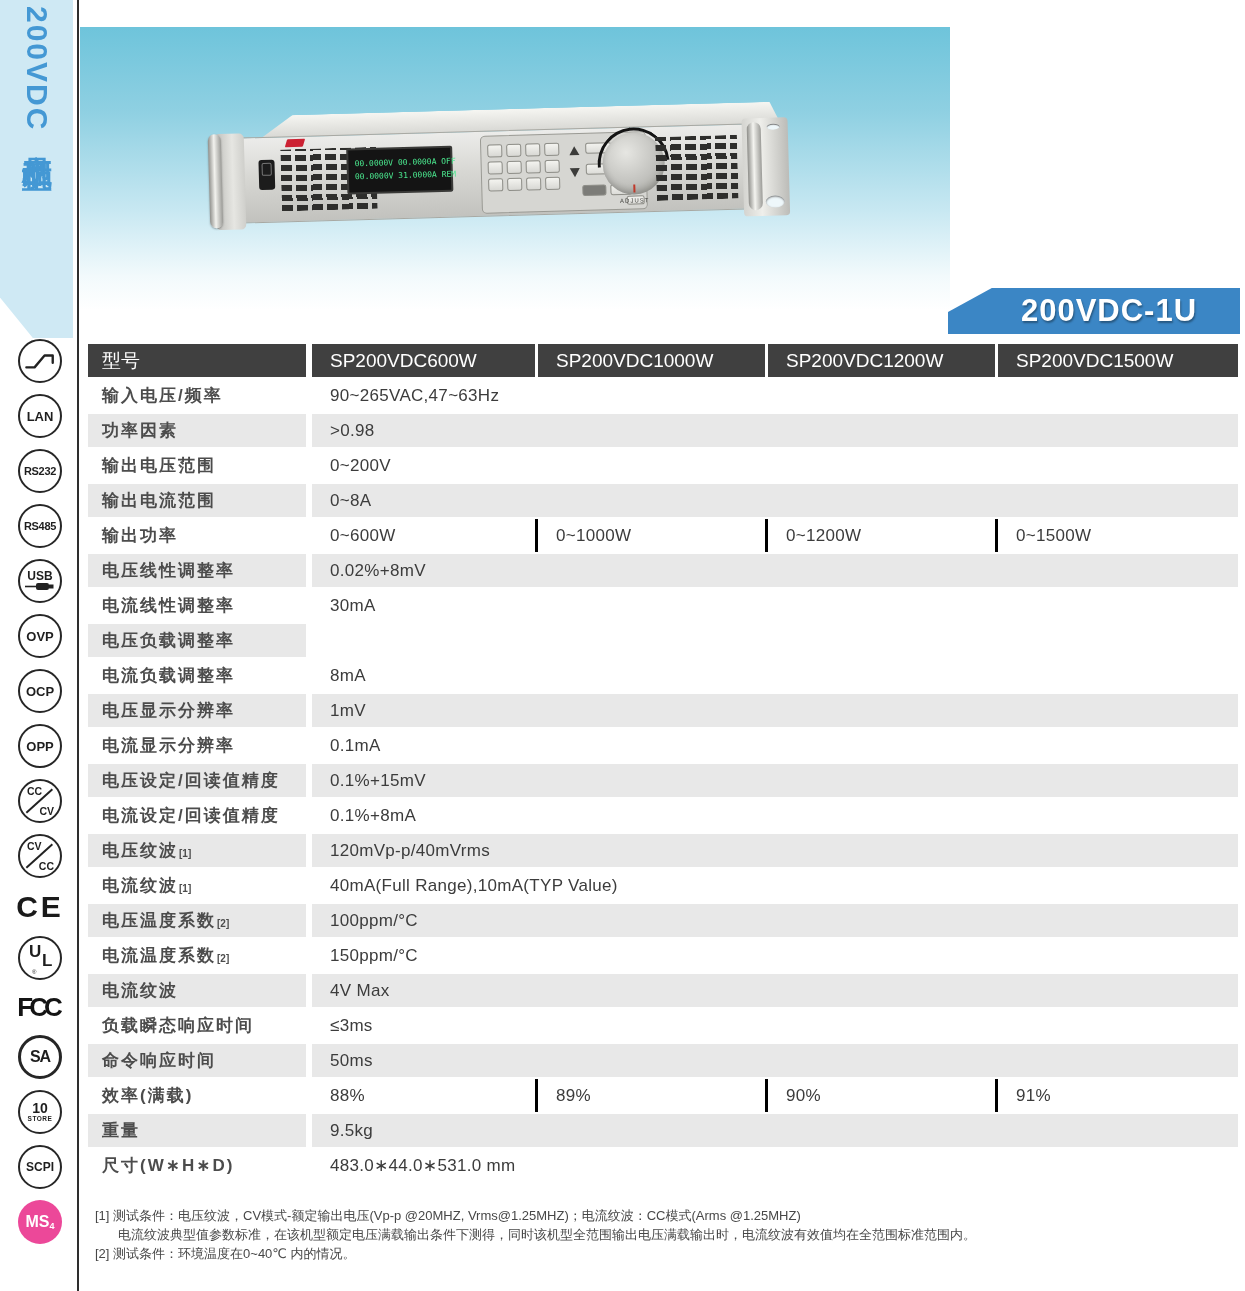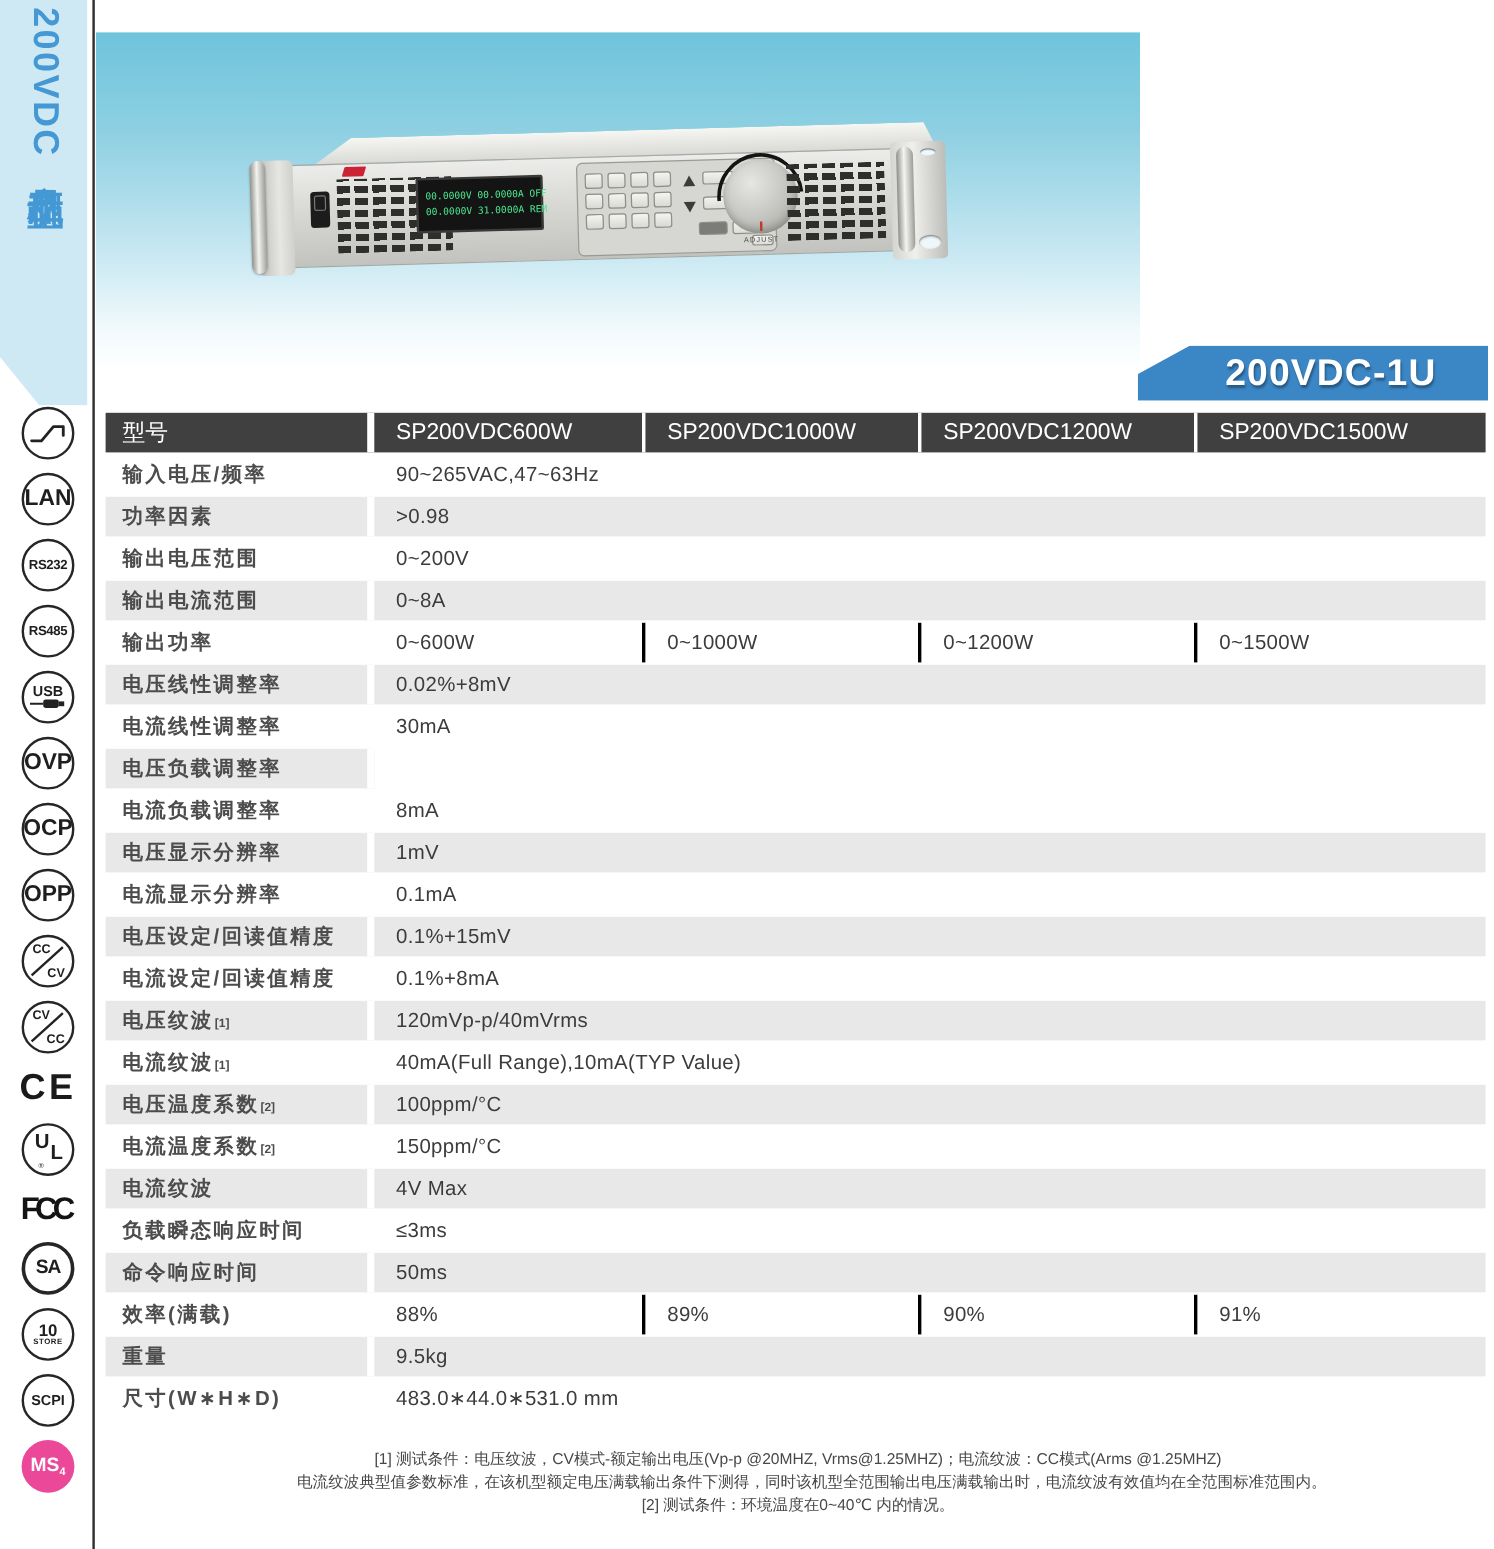--- a/index.html
+++ b/index.html
@@ -15,21 +15,21 @@
     font-size:30px; font-weight:700; color:#4498d4; letter-spacing:2px; padding-top:6px; }
 
   .vline { position:absolute; left:77px; top:0; width:2px; height:1291px; background:#2e2e2e; }
 
   
   .icon-col { position:absolute; left:16px; top:339px; width:48px;
     display:flex; flex-direction:column; align-items:center; gap:11px; }
   .cicon { width:44px; height:44px; border:2.6px solid #262626; border-radius:50%;
     display:flex; flex-direction:column; align-items:center; justify-content:center;
     color:#1e1e1e; font-weight:700; position:relative; background:#fff; flex:none; }
-  .f14{font-size:19px;text-align:right;} .f12{font-size:11px; letter-spacing:-0.3px;} .f13{font-size:12px;}
+  .f14{font-size:13px;text-align:right;} .f12{font-size:11px; letter-spacing:-0.3px;} .f13{font-size:12px;}
   .usb-ic span{ font-size:12px; line-height:11px; }
   .diag-top{ position:absolute; top:4px; left:7px; font-size:10.5px; }
   .diag-bottom{ position:absolute; bottom:4px; right:6px; font-size:10.5px; }
   .diag-line{ position:absolute; left:2px; top:19px; width:35px; height:2.4px;
     background:#222; transform:rotate(-42deg); }
   .ce-ic { height:36px; display:flex; align-items:center; justify-content:center;
     font-size:30px; font-weight:800; letter-spacing:3px; color:#1a1a1a; flex:none;}
   .ul-ic { }
   .ul-u{ position:absolute; top:4px; left:9px; font-size:17px; }
   .ul-l{ position:absolute; top:13px; left:22px; font-size:17px; }
@@ -128,21 +128,21 @@
   .tlabel .note { font-size:10px; letter-spacing:0; transform:translateY(3px); margin-left:1px; }
   .tvalue { font-size:17px; color:#3c3c3c; padding-left:18px; letter-spacing:0.3px; }
   .tvalue.vcol { border-right:3px solid #000000; }
   .tvalue.vcol:last-child { border-right:none; }
   .tvalue.span4 { grid-column:2/6; }
   .trow.odd .tcell { background:#fff; }
   .trow.even .tcell { background:#e8e8e8; }
 
   
   .foot { position:absolute; left:95px; top:1206px; width:1140px;
-    font-size:13px; line-height:19px; color:#474747;text-align:center; }
+    font-size:13px; line-height:19px; color:#474747; }
   .foot .indent { padding-left:23px; }
 </style>
 </head>
 <body>
 
 <div class="side-tab">
   <span class="vtitle">200VDC产品机型</span>
 </div>
 <div class="vline"></div>
 

